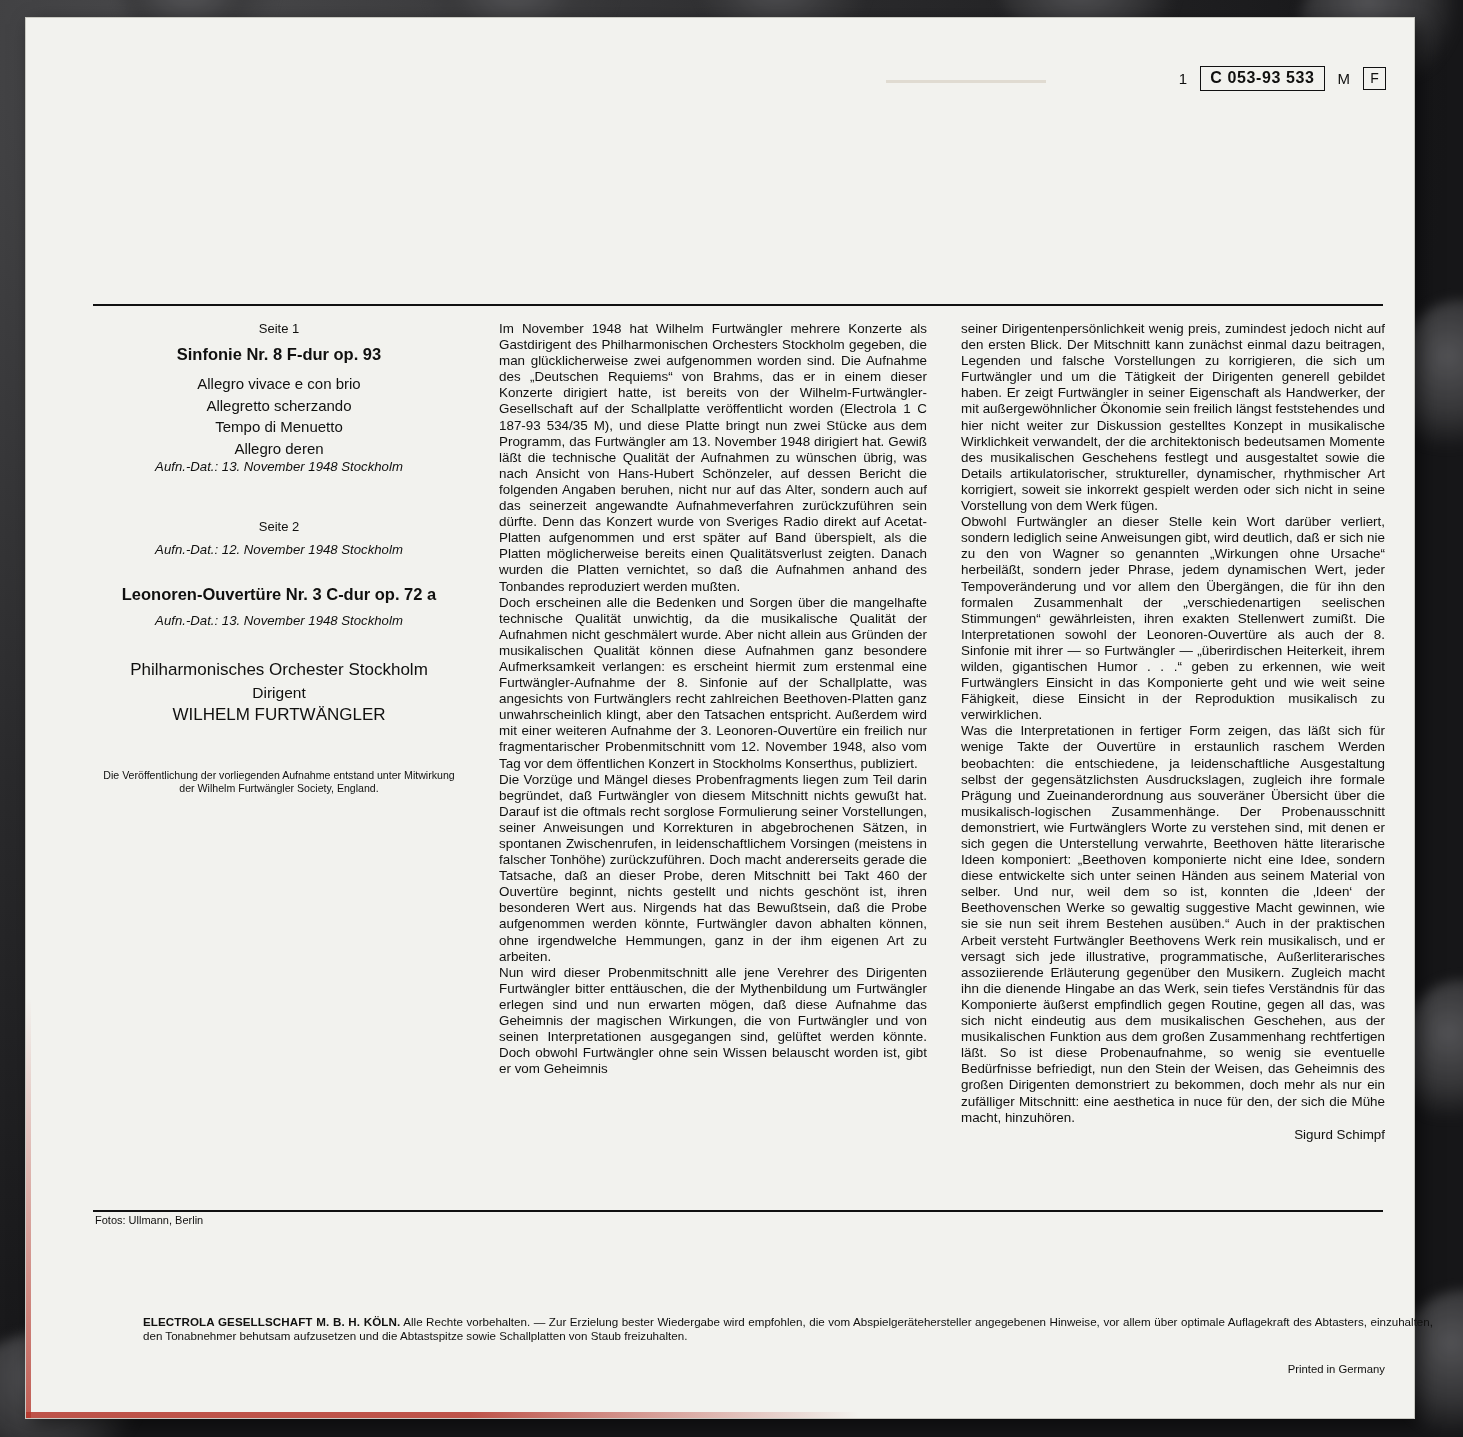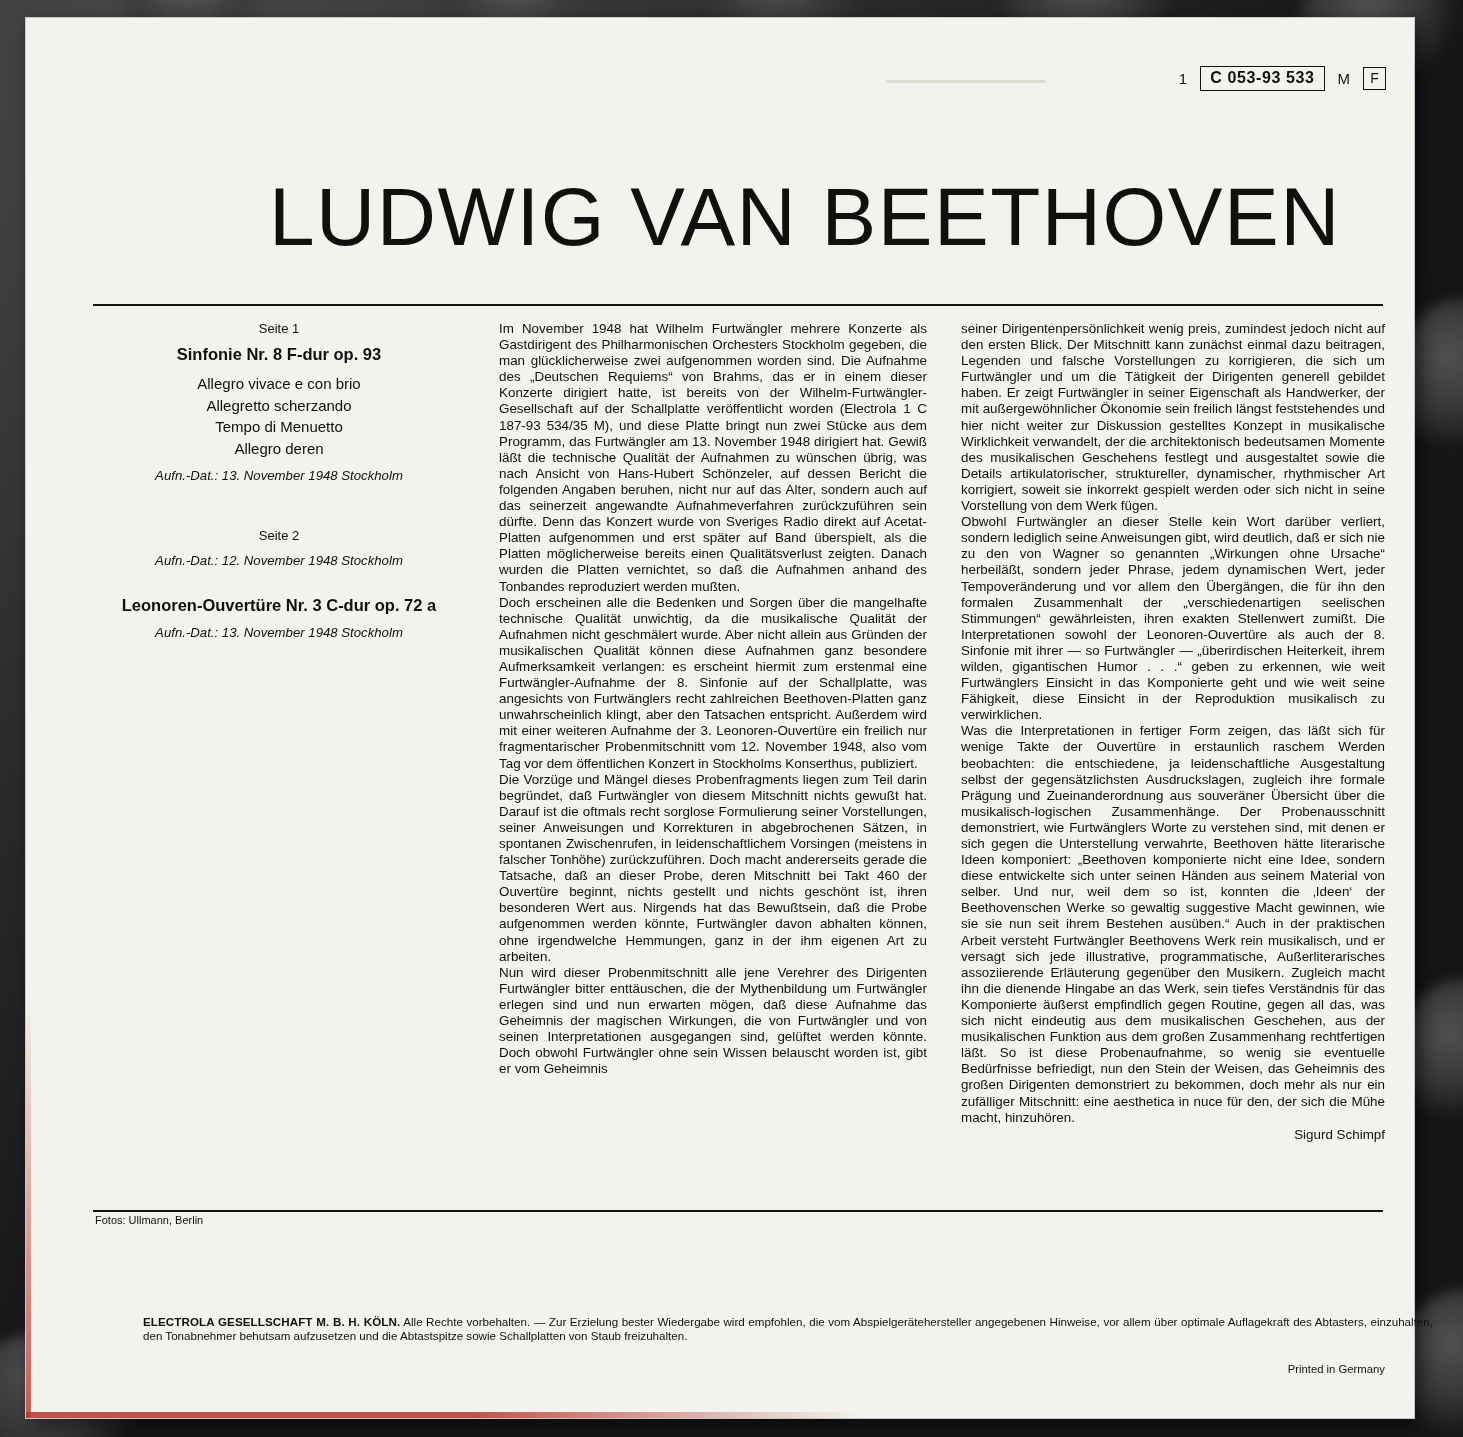--- a/index.html
+++ b/index.html
@@ -137,21 +137,20 @@
   .work-title {
     font-weight: bold;
     font-size: 16.5px;
     line-height: 21px;
     margin-bottom: 8px;
   }
   .mv { font-size: 15px; line-height: 21.5px; }
   .aufn {
     font-style: italic;
     font-size: 13.2px;
-    margin-top: 9px;
   }
   .gap-lg { height: 44px; }
   .gap-md { height: 26px; }
 
   .ensemble {
     font-size: 17px;
     line-height: 22.5px;
     margin-top: 30px;
   }
   .ensemble .sm { font-size: 15.5px; }
@@ -222,21 +221,20 @@
 
     <div class="scan-mark"></div>
 
     <div class="catalog">
       <span class="plain">1</span>
       <span class="boxed">C 053-93 533</span>
       <span class="plain">M</span>
       <span class="letterbox">F</span>
     </div>
 
-    <div class="title">LUDWIG VAN BEETHOVEN</div>
 
     <div class="rule top"></div>
 
     <div class="col left">
       <div class="side-label">Seite 1</div>
       <div class="work-title">Sinfonie Nr. 8 F-dur op. 93</div>
       <div class="mv">Allegro vivace e con brio</div>
       <div class="mv">Allegretto scherzando</div>
       <div class="mv">Tempo di Menuetto</div>
       <div class="mv">Allegro deren</div>
@@ -245,21 +243,27 @@
       <div class="gap-lg"></div>
 
       <div class="side-label">Seite 2</div>
       <div class="aufn">Aufn.-Dat.: 12. November 1948 Stockholm</div>
 
       <div class="gap-md"></div>
 
       <div class="work-title">Leonoren-Ouvertüre Nr. 3 C-dur op. 72 a</div>
       <div class="aufn">Aufn.-Dat.: 13. November 1948 Stockholm</div>
 
-
+      <div class="ensemble">
+        <div>Philharmonisches Orchester Stockholm</div>
+        <div class="sm">Dirigent</div>
+        <div>WILHELM FURTWÄNGLER</div>
+      </div>
+
+      <div class="society">Die Veröffentlichung der vorliegenden Aufnahme entstand unter Mitwirkung der Wilhelm Furtwängler Society, England.</div>
     </div>
 
     <div class="col mid">
       <p class="body-p">Im November 1948 hat Wilhelm Furtwängler mehrere Konzerte als Gastdirigent des Philharmonischen Orchesters Stockholm gegeben, die man glücklicherweise zwei aufgenommen worden sind. Die Aufnahme des „Deutschen Requiems“ von Brahms, das er in einem dieser Konzerte dirigiert hatte, ist bereits von der Wilhelm-Furtwängler-Gesellschaft auf der Schallplatte veröffentlicht worden (Electrola 1 C 187-93 534/35 M), und diese Platte bringt nun zwei Stücke aus dem Programm, das Furtwängler am 13. November 1948 dirigiert hat. Gewiß läßt die technische Qualität der Aufnahmen zu wünschen übrig, was nach Ansicht von Hans-Hubert Schönzeler, auf dessen Bericht die folgenden Angaben beruhen, nicht nur auf das Alter, sondern auch auf das seinerzeit angewandte Aufnahmeverfahren zurückzuführen sein dürfte. Denn das Konzert wurde von Sveriges Radio direkt auf Acetat-Platten aufgenommen und erst später auf Band überspielt, als die Platten möglicherweise bereits einen Qualitätsverlust zeigten. Danach wurden die Platten vernichtet, so daß die Aufnahmen anhand des Tonbandes reproduziert werden mußten.</p>
       <p class="body-p">Doch erscheinen alle die Bedenken und Sorgen über die mangelhafte technische Qualität unwichtig, da die musikalische Qualität der Aufnahmen nicht geschmälert wurde. Aber nicht allein aus Gründen der musikalischen Qualität können diese Aufnahmen ganz besondere Aufmerksamkeit verlangen: es erscheint hiermit zum erstenmal eine Furtwängler-Aufnahme der 8. Sinfonie auf der Schallplatte, was angesichts von Furtwänglers recht zahlreichen Beethoven-Platten ganz unwahrscheinlich klingt, aber den Tatsachen entspricht. Außerdem wird mit einer weiteren Aufnahme der 3. Leonoren-Ouvertüre ein freilich nur fragmentarischer Probenmitschnitt vom 12. November 1948, also vom Tag vor dem öffentlichen Konzert in Stockholms Konserthus, publiziert.</p>
       <p class="body-p">Die Vorzüge und Mängel dieses Probenfragments liegen zum Teil darin begründet, daß Furtwängler von diesem Mitschnitt nichts gewußt hat. Darauf ist die oftmals recht sorglose Formulierung seiner Vorstellungen, seiner Anweisungen und Korrekturen in abgebrochenen Sätzen, in spontanen Zwischenrufen, in leidenschaftlichem Vorsingen (meistens in falscher Tonhöhe) zurückzuführen. Doch macht andererseits gerade die Tatsache, daß an dieser Probe, deren Mitschnitt bei Takt 460 der Ouvertüre beginnt, nichts gestellt und nichts geschönt ist, ihren besonderen Wert aus. Nirgends hat das Bewußtsein, daß die Probe aufgenommen werden könnte, Furtwängler davon abhalten können, ohne irgendwelche Hemmungen, ganz in der ihm eigenen Art zu arbeiten.</p>
       <p class="body-p">Nun wird dieser Probenmitschnitt alle jene Verehrer des Dirigenten Furtwängler bitter enttäuschen, die der Mythenbildung um Furtwängler erlegen sind und nun erwarten mögen, daß diese Aufnahme das Geheimnis der magischen Wirkungen, die von Furtwängler und von seinen Interpretationen ausgegangen sind, gelüftet werden könnte. Doch obwohl Furtwängler ohne sein Wissen belauscht worden ist, gibt er vom Geheimnis</p>
     </div>
 
     <div class="col right">

